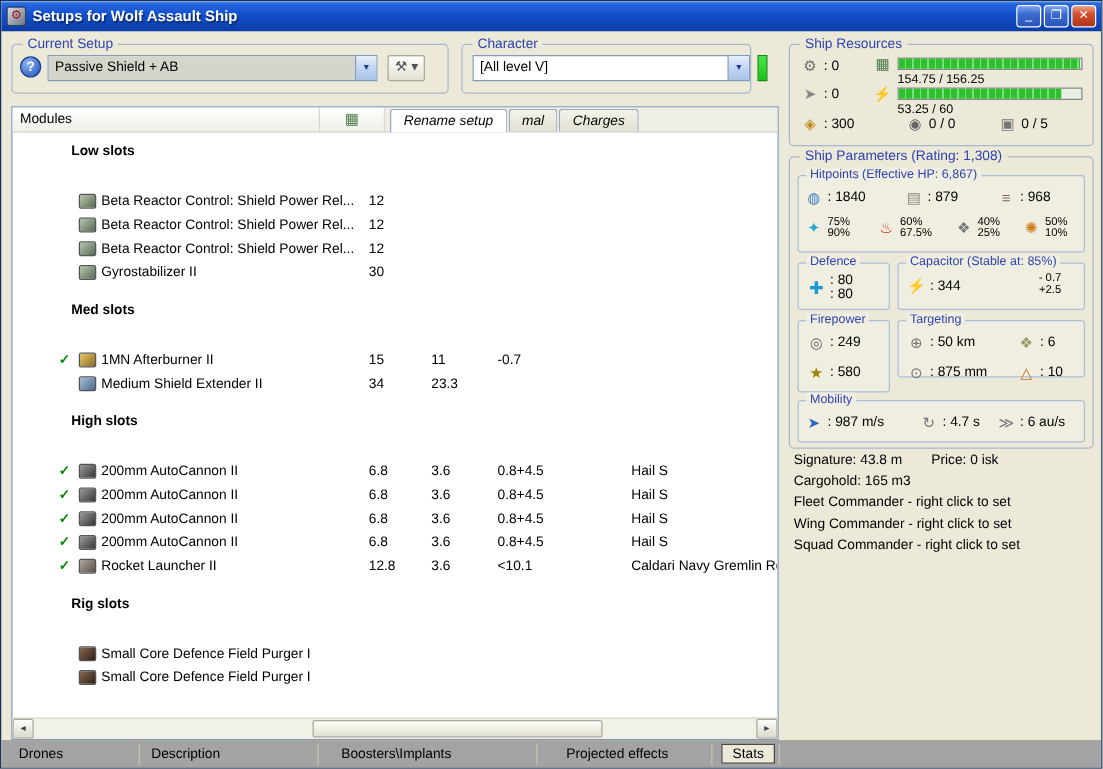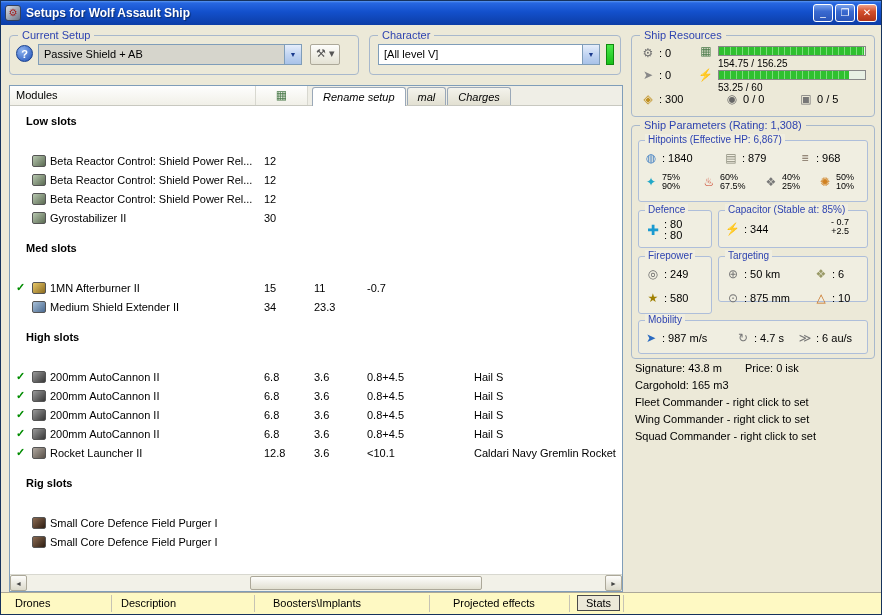--- a/index.html
+++ b/index.html
@@ -55,21 +55,21 @@
     border:1px solid #7F9DB9;overflow:hidden;}
   .mod-header{display:flex;height:20px;border-bottom:1px solid #C8C8C0;}
   .col-hdr{background:linear-gradient(180deg,#FEFEFE,#F1F0E8);border-right:1px solid #D8D8D0;
     padding:3px 6px;font-size:11px;}
   .hdr-modules{width:246px;}
   .hdr-cpu{width:52px;text-align:center;color:#4a7a4a;padding:2px 0;}
   .tabs{flex:1;display:flex;align-items:flex-end;background:#EFEEE6;padding-left:4px;}
   .tab{padding:3px 10px 2px;border:1px solid #9aa8b8;border-bottom:none;margin-right:1px;
     border-radius:3px 3px 0 0;background:linear-gradient(180deg,#F4F3EC,#E2E0D2);cursor:pointer;font-style:italic;}
   .tab.active{background:#fff;font-weight:normal;position:relative;top:1px;padding-bottom:3px;}
-  .mod-content{padding-top:6px;height:464px;overflow:hidden;}
+  .mod-content{padding-top:6px;height:464px;overflow:hidden;padding-left:31px;}
   .msection{margin-bottom:12px;}
   .msec-title{height:19px;padding:3px 0 0 16px;font-weight:bold;}
   .msec-rows{margin-top:20px;}
   .mrow{display:grid;grid-template-columns:16px 18px 214px 50px 53px 107px auto;
     height:19px;align-items:center;padding-left:6px;cursor:default;}
   .chk{color:#008C00;font-weight:bold;font-size:11px;}
   .micon{width:14px;height:12px;border-radius:2px;border:1px solid #555;}
   .i-low{background:linear-gradient(135deg,#b8c8b0,#5a6a52);}
   .i-ab{background:linear-gradient(135deg,#e8c868,#8a6a20);}
   .i-shld{background:linear-gradient(135deg,#a8c0d8,#4a6a90);}
@@ -79,21 +79,21 @@
   .mname,.mc,.mcharge{white-space:nowrap;overflow:hidden;}
   
   .hscroll{position:absolute;left:0;right:0;bottom:0;height:17px;background:#F2F1E8;
     border-top:1px solid #D8D8D0;}
   .sbtn{position:absolute;top:0;width:17px;height:16px;border:1px solid #ACA899;border-radius:2px;
     background:linear-gradient(180deg,#FDFDFB,#DCDACB);text-align:center;font-size:7px;
     line-height:15px;color:#444;cursor:pointer;}
   .sthumb{position:absolute;top:1px;height:14px;border:1px solid #ACA899;border-radius:2px;
     background:linear-gradient(180deg,#FDFDFB,#E2E0D2);cursor:grab;}
   
-  .bottombar{position:absolute;left:0;right:0;bottom:0;height:22px;background:#fef9c3;
+  .bottombar{position:absolute;left:0;right:0;bottom:0;height:22px;background:#a3a3a3;
     border-top:1px solid #ACA899;}
   .bb-item{position:absolute;top:4px;cursor:pointer;white-space:nowrap;}
   .bb-sep{position:absolute;top:2px;bottom:2px;width:1px;background:#C6C3B4;}
   .bb-stats{position:absolute;top:2px;border:1px solid #4a4a4a;padding:1px 8px;background:#ECE9D8;cursor:pointer;}
   .plain{position:absolute;white-space:nowrap;}
 </style>
 </head>
 <body>
 
 <div class="window">
@@ -109,21 +109,21 @@
   <div class="groupbox" style="left:8px;top:34px;width:350px;height:40px;">
     <span class="gb-label">Current Setup</span>
     <span class="help-btn" style="left:6px;top:9px;">?</span>
     <div class="combo greyed" style="left:28px;top:8px;width:264px;">
       <span class="txt">Passive Shield + AB</span>
       <span class="arrow">▼</span>
     </div>
     <span class="tool-btn" style="left:300px;top:8px;">⚒ ▾</span>
   </div>
 
-  <div class="groupbox" style="left:368px;top:34px;width:252px;height:40px;">
+  <div class="groupbox" style="left:368px;top:34px;width:232px;height:40px;">
     <span class="gb-label">Character</span>
     <div class="combo" style="left:8px;top:8px;width:222px;">
       <span class="txt">[All level V]</span>
       <span class="arrow">▼</span>
     </div>
     <span class="green-bar" style="left:236px;top:8px;"></span>
   </div>
 
   <div class="groupbox" style="left:630px;top:34px;width:244px;height:82px;">
     <span class="gb-label">Ship Resources</span>

